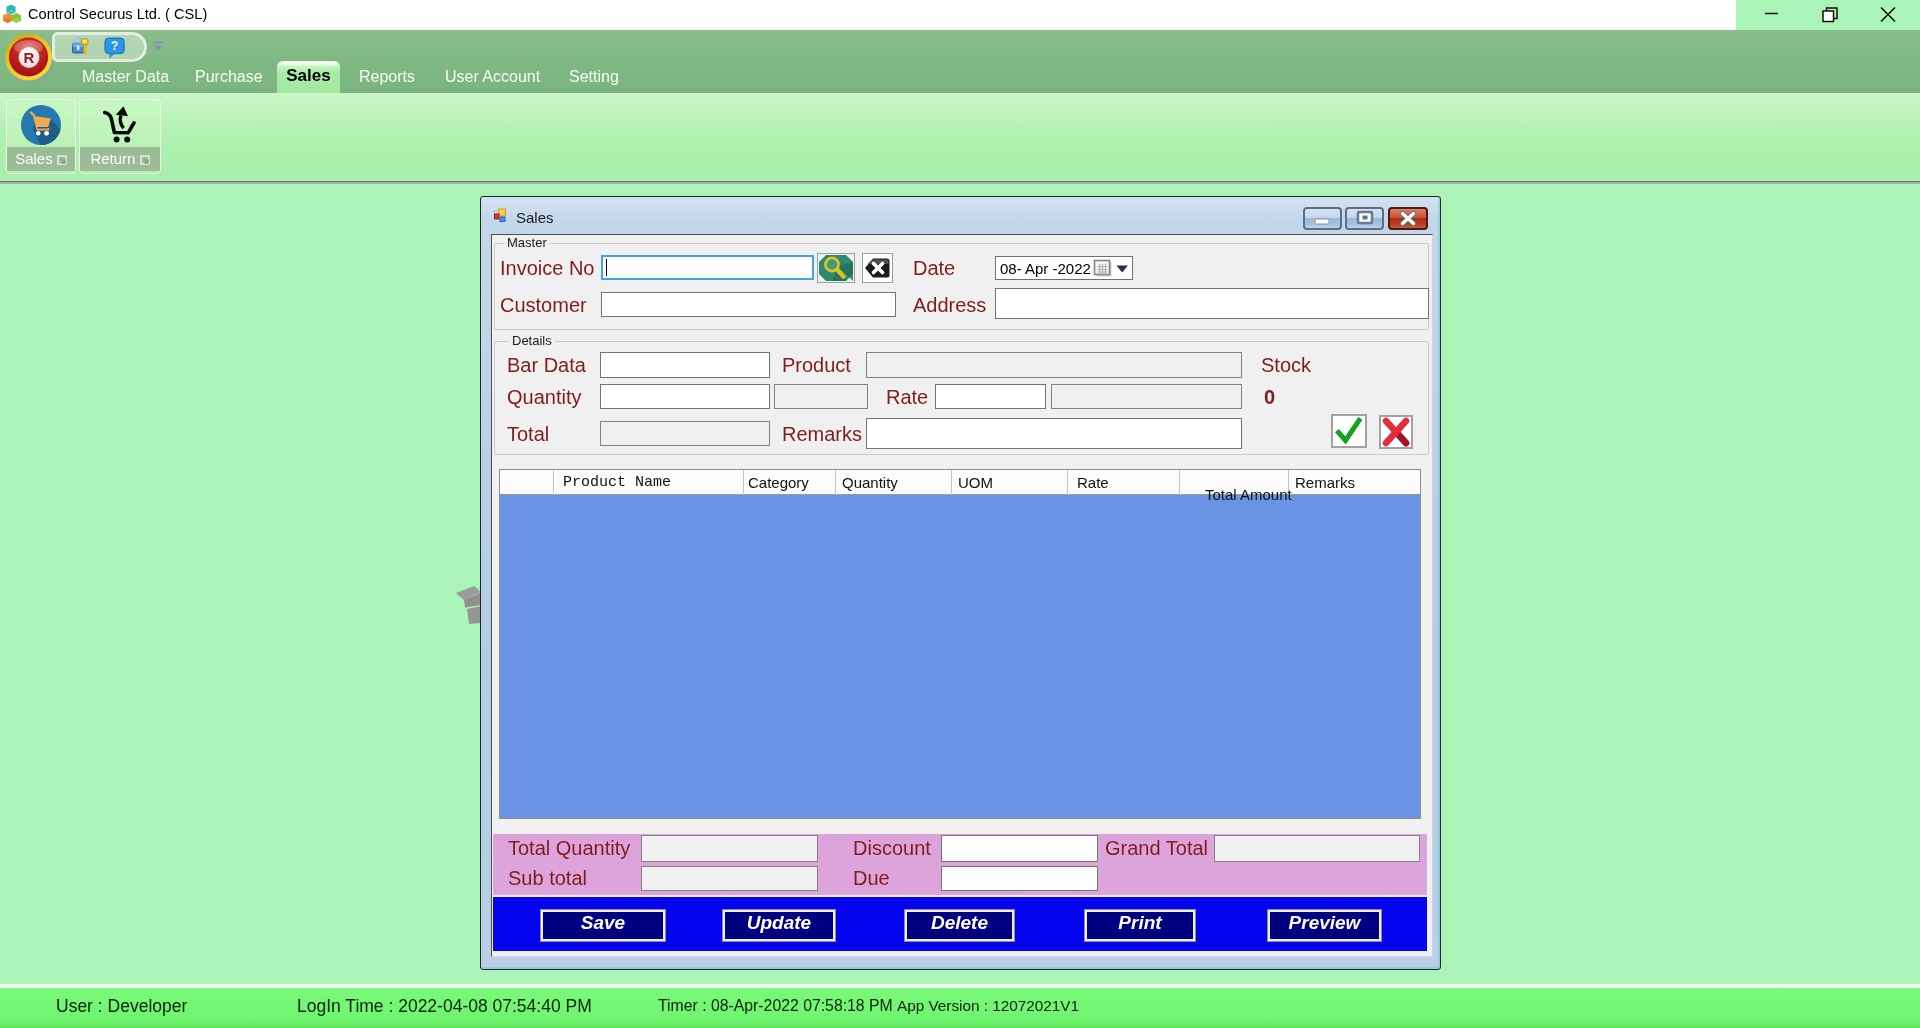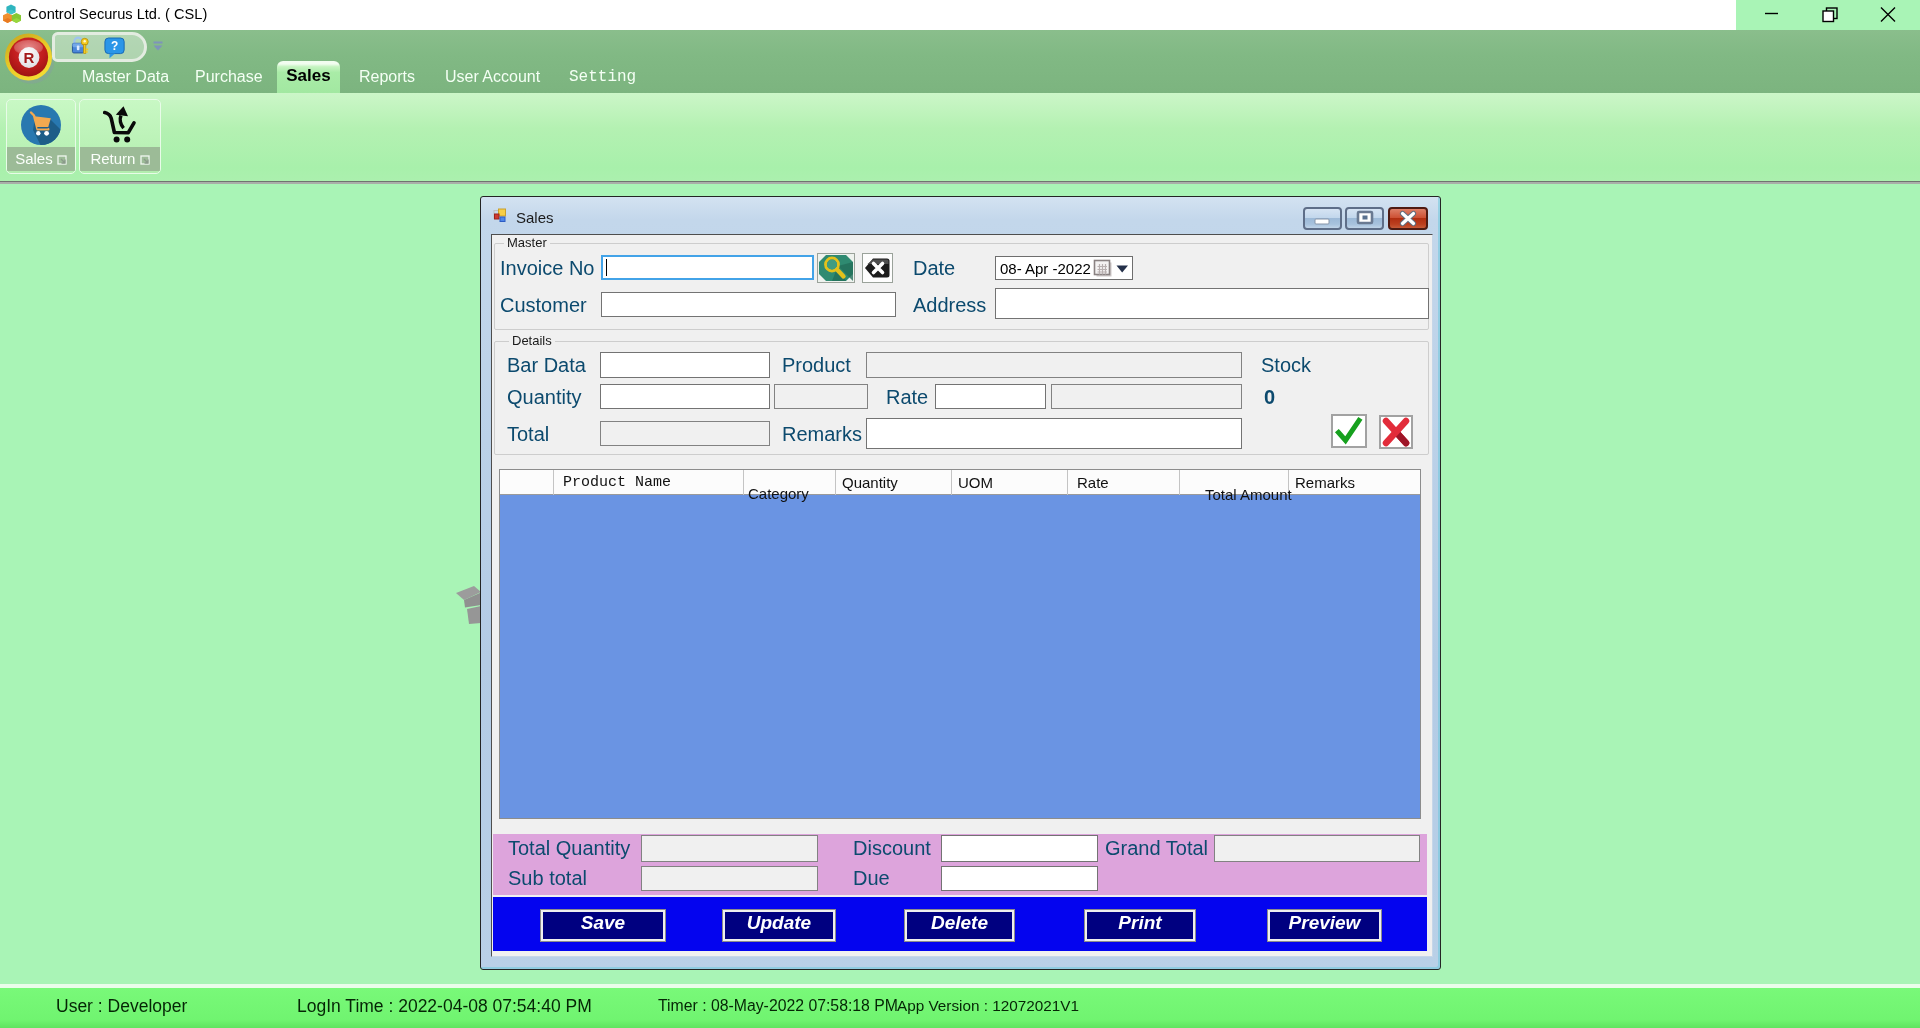--- a/index.html
+++ b/index.html
@@ -38,21 +38,21 @@
   #dlg { left:480px; top:196px; width:961px; height:774px;
     background:linear-gradient(180deg,#d3e2f1 0%,#c3d7eb 3%,#b3cbe5 60%,#b9d0e7 100%);
     border:1px solid #242424; border-radius:3px;
     box-shadow: inset -2px -2px 0 rgba(110,200,220,0.55); }
   #dlgtitle { left:12px; top:12px; font-size:15px; color:#1b1b1b; }
   #dlgclient { left:10px; top:37px; width:942px; height:723px; background:#f0f0f0;
     border:1px solid #4e4e4e; border-right-color:#c6d6e8; border-bottom-color:#c6d6e8; }
 
   .field { position:absolute; background:#fff; border:1px solid #737373; }
   .rofield { position:absolute; background:#f0f0f0; border:1px solid #828282; }
-  .lbl { position:absolute; font-size:20px; color:#0c4a6e; white-space:nowrap; }
+  .lbl { position:absolute; font-size:20px; color:#7f1d1d; white-space:nowrap; }
   .grpbox { position:absolute; border:1px solid #cdcdcd; border-radius:2px; }
   .grpcap { position:absolute; font-size:13px; color:#1a1a1a; background:#f0f0f0; padding:0 3px; }
 
   
   .wbtn { position:absolute; top:10px; height:23px; border-radius:4px; }
 
   
   .navybtn { position:absolute; top:13px; height:31px; background:#000080;
     border:2px solid #efefef; outline:1px solid #8c8c8c; color:#ffffff;
     font-size:19px; font-style:italic; font-weight:bold; text-align:center; }
@@ -77,21 +77,21 @@
     <path d="M125 7.5 L139 21.5 M139 7.5 L125 21.5" stroke="#000" stroke-width="1.4"></path>
   </svg>
 </div>
 
 <div id="ribbon" class="abs">
   <div id="salestab">Sales</div>
   <div class="tab" style="left:82px;">Master Data</div>
   <div class="tab" style="left:195px;">Purchase</div>
   <div class="tab" style="left:359px;">Reports</div>
   <div class="tab" style="left:445px;">User Account</div>
-  <div class="tab" style="left:569px;font-family:Liberation Mono, monospace;">Setting</div>
+  <div class="tab" style="left:569px;">Setting</div>
 
   <svg class="abs" style="left:4px;top:2px" width="50" height="52" viewBox="0 0 50 52">
     <defs>
       <linearGradient id="goldg" x1="0.2" y1="0" x2="0.8" y2="1">
         <stop offset="0" stop-color="#c9a81e"></stop>
           <stop offset="0.45" stop-color="#e8c827"></stop>
           <stop offset="1" stop-color="#f6e035"></stop>
       </linearGradient>
       <radialGradient id="redg" cx="0.5" cy="0.32" r="0.8">
         <stop offset="0" stop-color="#d63535"></stop>
@@ -286,21 +286,21 @@
     <div class="abs" style="left:7px;top:234px;width:922px;height:350px;border:1px solid #8c8c8c;background:#6a94e3;">
       <div style="position:absolute;left:0;top:0;width:100%;height:25px;background:#fcfcfc;border-bottom:1px solid #9a9a9a;font-size:15px;color:#111;">
         <div style="position:absolute;left:53px;top:0;width:1px;height:25px;background:#c4c4c4"></div>
         <div style="position:absolute;left:243px;top:0;width:1px;height:25px;background:#c4c4c4"></div>
         <div style="position:absolute;left:335px;top:0;width:1px;height:25px;background:#c4c4c4"></div>
         <div style="position:absolute;left:451px;top:0;width:1px;height:25px;background:#c4c4c4"></div>
         <div style="position:absolute;left:567px;top:0;width:1px;height:25px;background:#c4c4c4"></div>
         <div style="position:absolute;left:679px;top:0;width:1px;height:25px;background:#c4c4c4"></div>
         <div style="position:absolute;left:788px;top:0;width:1px;height:25px;background:#c4c4c4"></div>
         <div style="position:absolute;left:63px;top:4px;font-family:Liberation Mono, monospace;">Product Name</div>
-        <div style="position:absolute;left:248px;top:15px;">Category</div>
+        <div style="position:absolute;left:248px;top:4px;">Category</div>
         <div style="position:absolute;left:342px;top:4px;">Quantity</div>
         <div style="position:absolute;left:458px;top:4px;">UOM</div>
         <div style="position:absolute;left:577px;top:4px;">Rate</div>
         <div style="position:absolute;left:694px;top:16px;margin-left:11px;">Total Amount</div>
         <div style="position:absolute;left:795px;top:4px;">Remarks</div>
       </div>
     </div>
 
     <div class="abs" style="left:1px;top:662px;width:934px;height:54px;background:#0404ef;">
       <div class="navybtn" style="left:48px;width:124px;">Save</div>
@@ -323,15 +323,15 @@
       <div class="rofield" style="left:721px;top:1px;width:206px;height:27px;"></div>
     </div>
   </div>
 </div>
 
 <div class="abs" style="left:0;top:984px;width:1920px;height:4px;background:#eafdea;"></div>
 
 <div id="statusbar" class="abs">
   <span style="left:56px;top:8px;font-size:17.5px;">User : Developer</span>
   <span style="left:297px;top:8px;font-size:17.5px;">LogIn Time : 2022-04-08 07:54:40 PM</span>
-  <span style="left:658px;top:9px;font-size:15.8px;">Timer : 08-May-2022 07:58:18 PM</span>
+  <span style="left:658px;top:9px;font-size:15.8px;">Timer : 08-Apr-2022 07:58:18 PM</span>
   <span style="left:897px;top:9px;font-size:15.3px;">App Version : 12072021V1</span>
 </div>
 
 </body></html>

